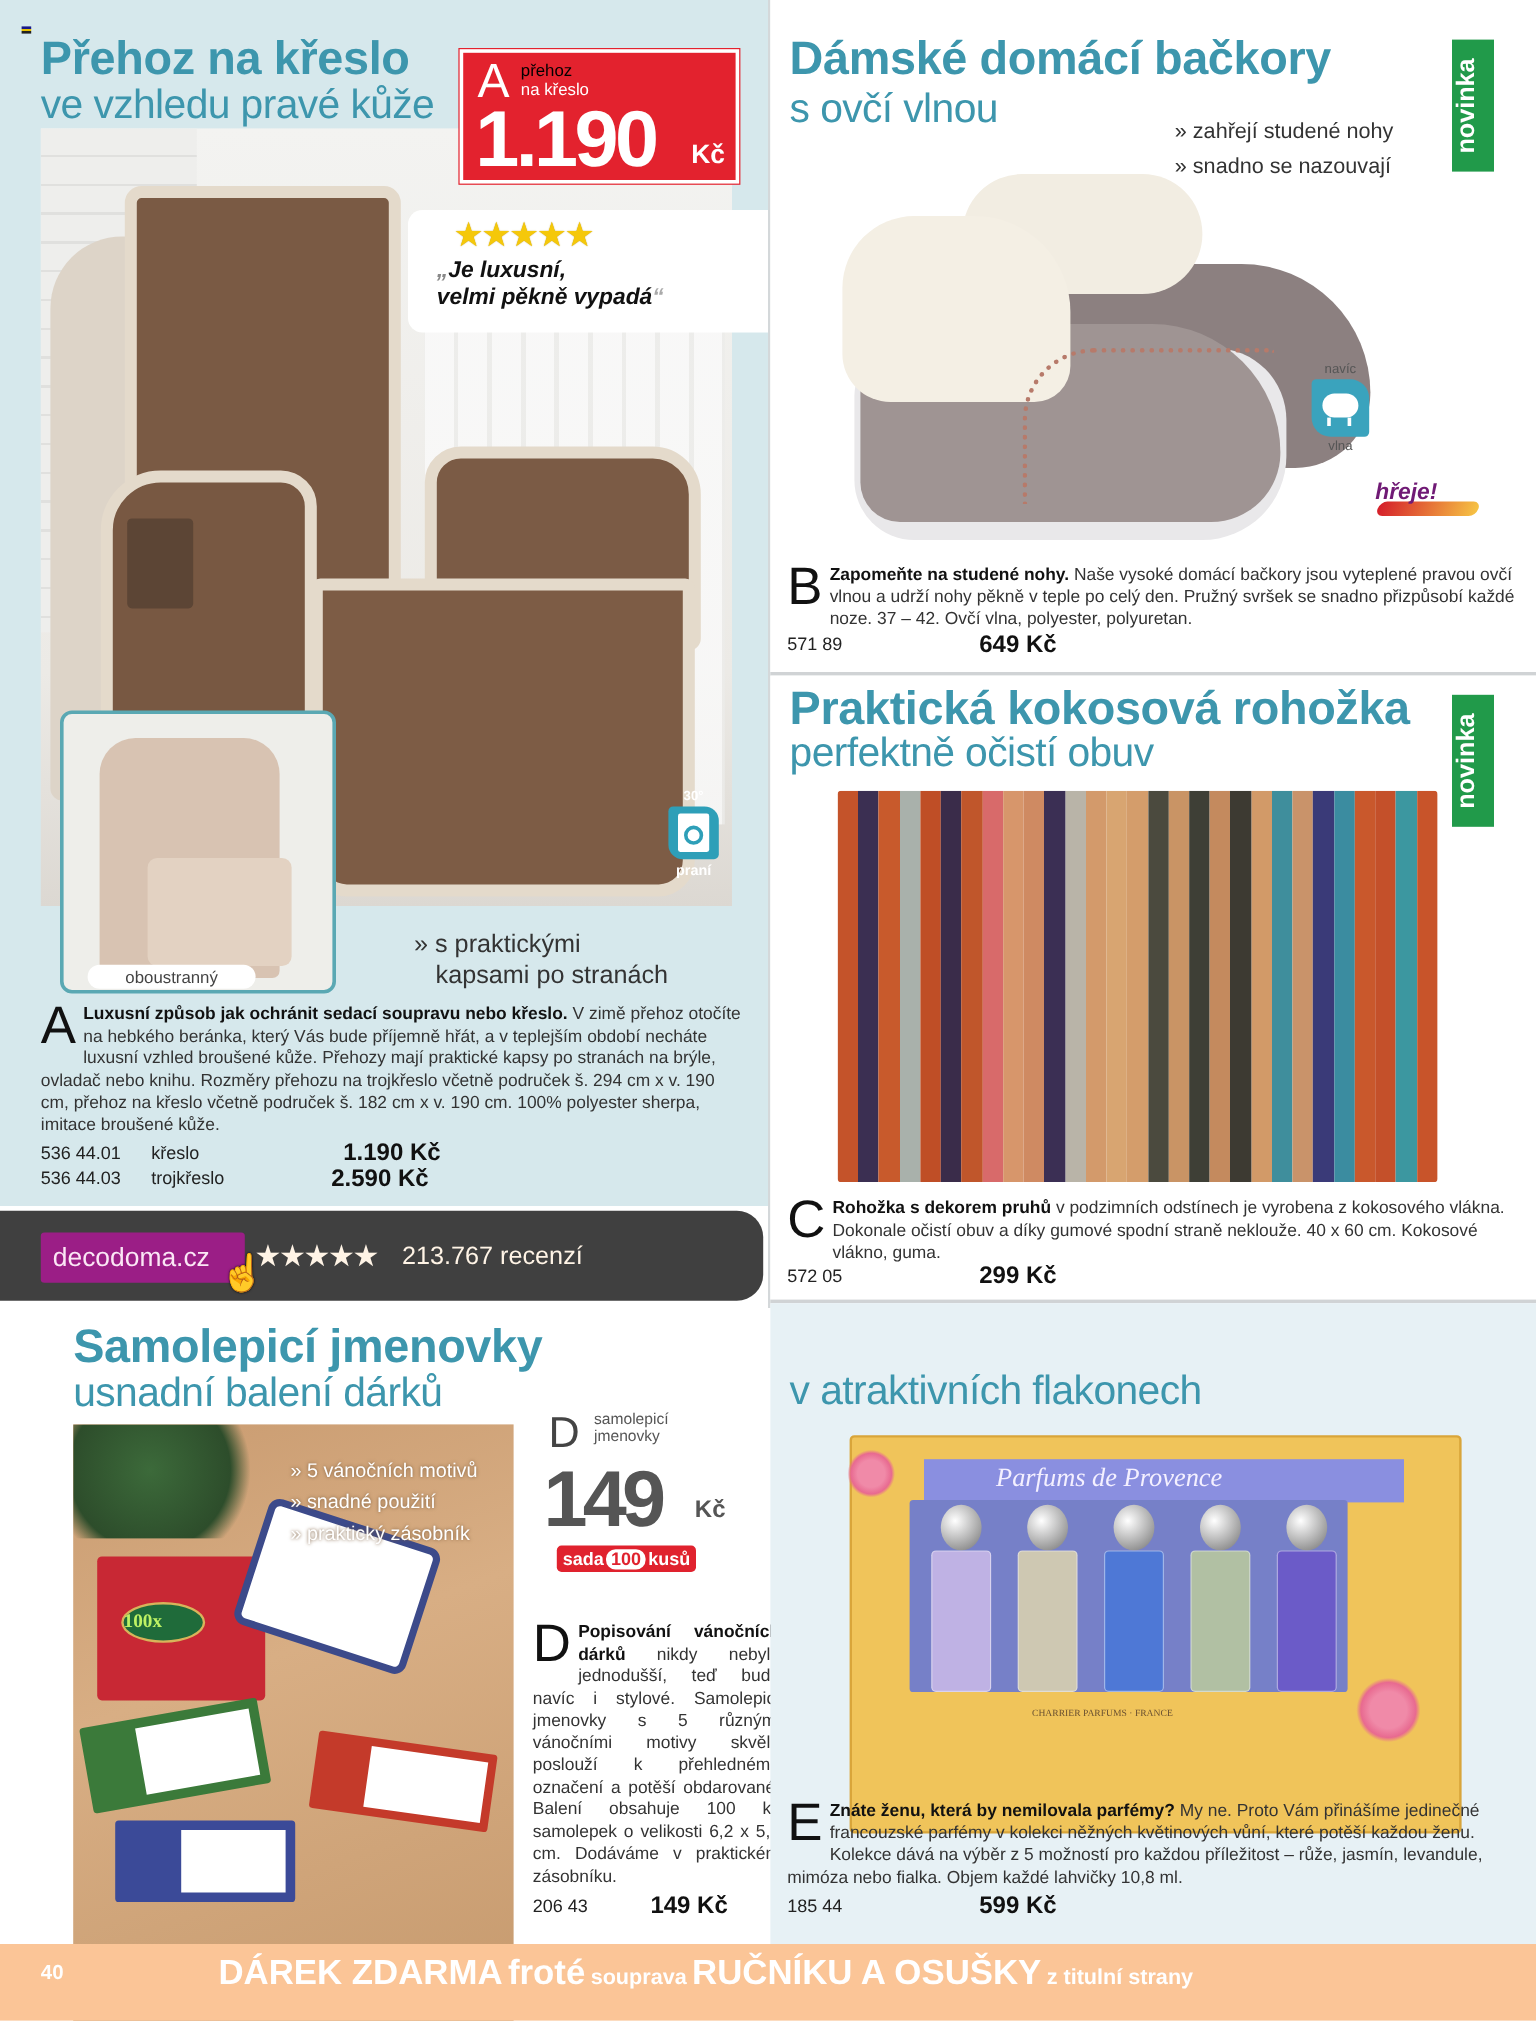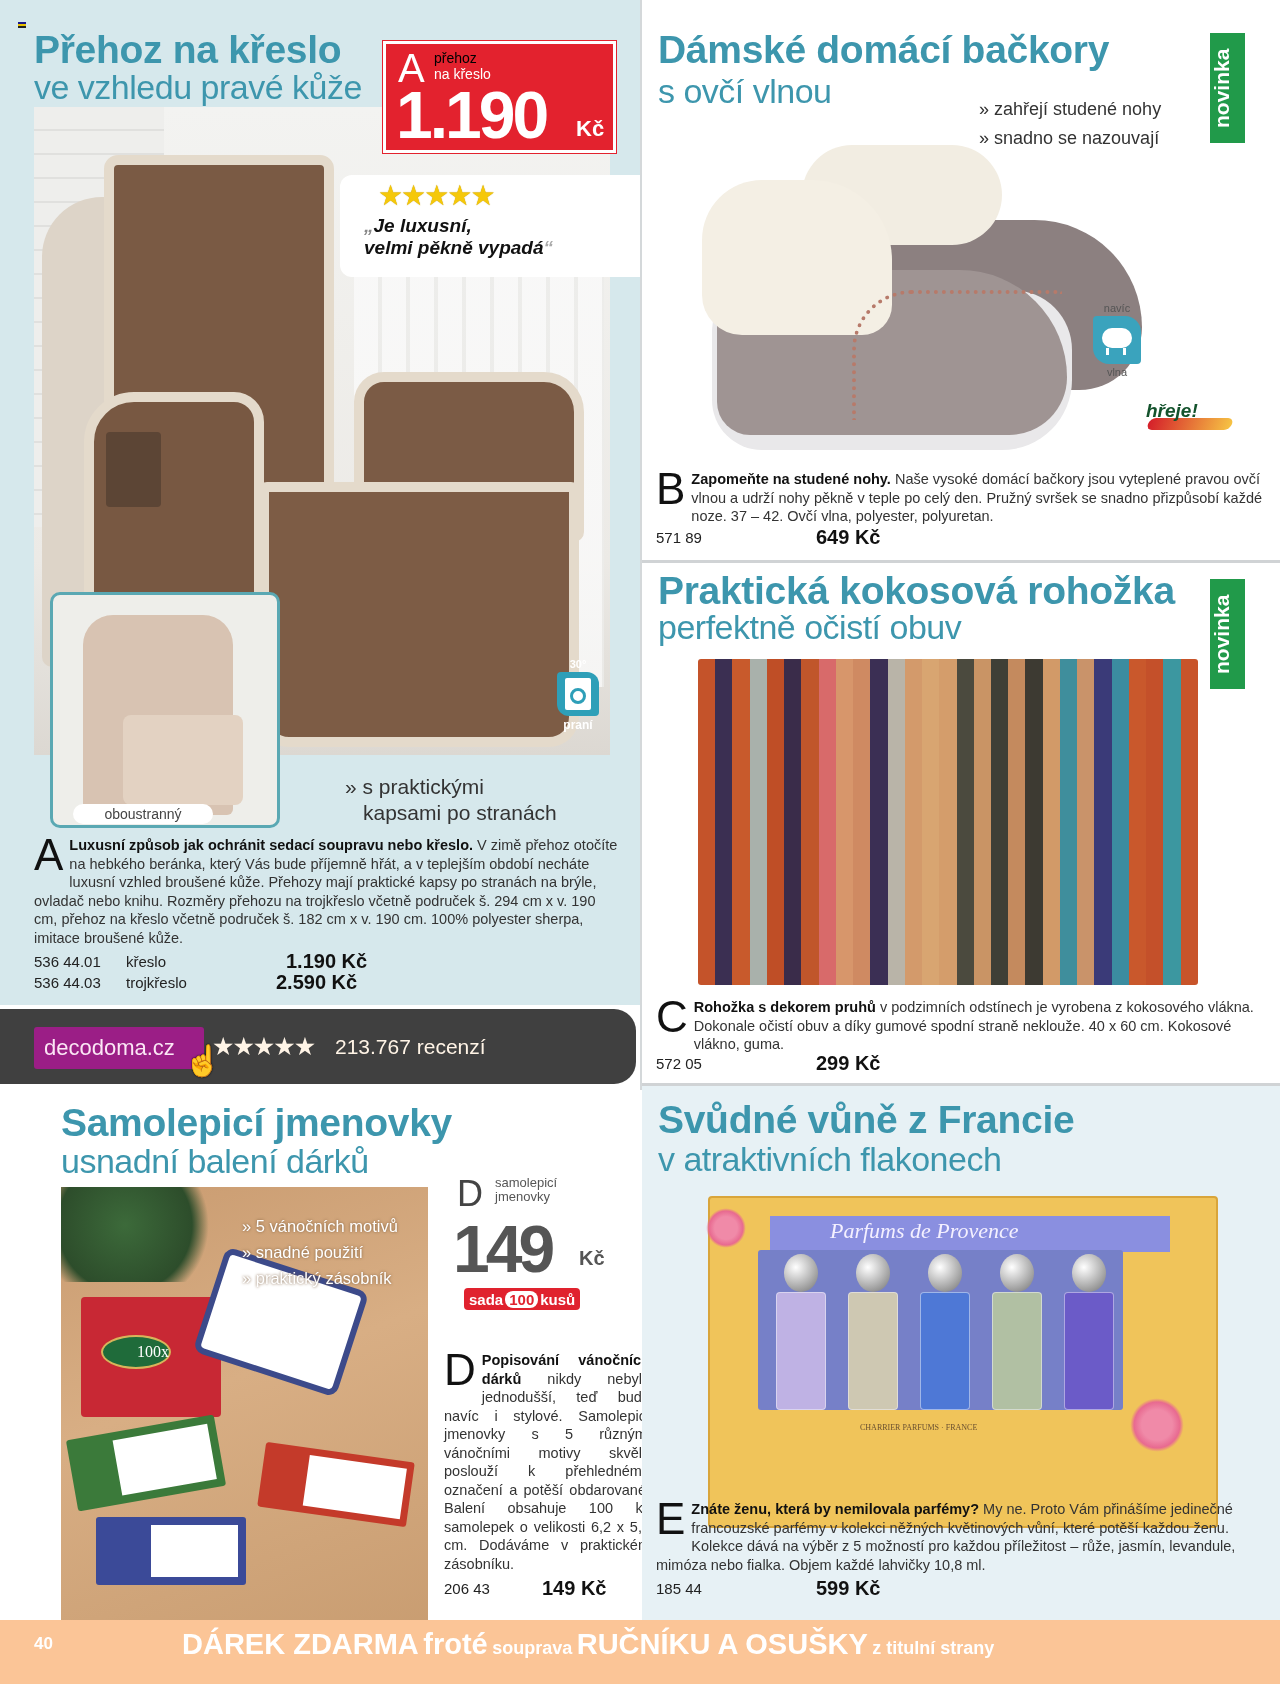--- a/index.html
+++ b/index.html
@@ -121,21 +121,21 @@
     <div style="font-size:11px;color:#555;">navíc</div>
     <div style="width:48px;height:48px;margin:2px auto;background:#3aa3bd;border-radius:4px 16px 4px 16px;position:relative;">
       <div style="position:absolute;left:9px;top:12px;width:30px;height:20px;background:#fff;border-radius:10px;"></div>
       <div style="position:absolute;left:13px;top:32px;width:3px;height:7px;background:#fff;"></div>
       <div style="position:absolute;left:30px;top:32px;width:3px;height:7px;background:#fff;"></div>
     </div>
     <div style="font-size:11px;color:#555;">vlna</div>
   </div>
   <div class="abs" style="left:500px;top:398px;width:95px;height:40px;">
     <div class="abs" style="left:6px;top:20px;width:84px;height:12px;background:linear-gradient(90deg,#d51f2a,#f6c344);border-radius:6px;transform:skewX(-20deg);"></div>
-    <div class="abs" style="left:4px;top:2px;font-weight:bold;font-size:19px;color:#14532d;font-style:italic;text-align:center;">hřeje!</div>
+    <div class="abs" style="left:4px;top:2px;font-weight:bold;font-size:19px;color:#701a75;font-style:italic;text-align:center;">hřeje!</div>
   </div>
 
   <div class="abs desc" style="left:14px;top:470px;width:610px;">
     <span class="big-letter">B</span><b>Zapomeňte na studené nohy.</b><span> Naše vysoké domácí bačkory jsou vyteplené pravou ovčí vlnou a udrží nohy pěkně v teple po celý den. Pružný svršek se snadno přizpůsobí každé noze. 37 – 42. Ovčí vlna, polyester, polyuretan.</span>
   </div>
   <div class="abs code-row" style="left:14px;top:527px;">
     <span style="width:160px;">571 89</span>
     <span class="price-bold">649 Kč</span>
   </div>
 </div>
@@ -186,21 +186,21 @@
 </div>
 <div class="abs" style="left:642px;top:1083px;width:638px;height:3px;background:#d0d3d5;"></div>
 
 <div class="panel" style="left:0;top:1090px;width:640px;height:530px;background:#fff;margin-left:27px;">
   <div class="abs title" style="left:34px;top:12px;">Samolepicí jmenovky</div>
   <div class="abs subtitle" style="left:34px;top:52px;">usnadní balení dárků</div>
 
   <div class="abs" style="left:34px;top:97px;width:367px;height:502px;background:linear-gradient(160deg,#c99b70 0%,#d8ae84 40%,#c69a6e 100%);overflow:hidden;">
     <div class="abs" style="left:0;top:0;width:160px;height:95px;background:radial-gradient(circle at 40% 40%,#3c6a3a,#2d4d2b 60%,transparent 75%);"></div>
     <div class="abs" style="left:20px;top:110px;width:140px;height:120px;background:#c82834;border-radius:4px;"></div>
-    <div class="abs" style="left:40px;top:148px;width:70px;height:34px;background:#1f6b3a;border:2px solid #d8b45a;border-radius:50%;color:#ffffff;font-weight:normal;font-family:'Liberation Serif',serif;font-size:16px;line-height:30px;text-align:right;">100x</div>
+    <div class="abs" style="left:40px;top:148px;width:70px;height:34px;background:#1f6b3a;border:2px solid #d8b45a;border-radius:50%;color:#bef264;font-weight:bold;font-family:'Liberation Serif',serif;font-size:16px;line-height:30px;text-align:left;">100x</div>
     <div class="abs" style="left:145px;top:80px;width:150px;height:110px;background:#fff;border:6px solid #3c4a8a;border-radius:10px;transform:rotate(18deg);"></div>
     <div class="abs" style="left:10px;top:240px;width:150px;height:72px;background:#fff;border:8px solid #3b7a3a;border-left-width:46px;border-radius:3px;transform:rotate(-10deg);"></div>
     <div class="abs" style="left:200px;top:265px;width:150px;height:65px;background:#fff;border:7px solid #c43a2a;border-left-width:45px;border-radius:3px;transform:rotate(8deg);"></div>
     <div class="abs" style="left:35px;top:330px;width:150px;height:68px;background:#fff;border:8px solid #3b4a98;border-left-width:55px;border-radius:3px;"></div>
   </div>
   <div class="abs bullet" style="left:215px;top:123px;color:#fff;font-size:16.5px;line-height:26px;text-shadow:0 0 3px #7a5a3a;">
     <div>» 5 vánočních motivů</div>
     <div>» snadné použití</div>
     <div>» praktický zásobník</div>
   </div>
@@ -221,21 +221,20 @@
   <div class="abs desc" style="left:417px;top:261px;width:206px;text-align:justify;">
     <span class="big-letter">D</span><b>Popisování vánočních dárků</b><span> nikdy nebylo jednodušší, teď bude navíc i stylové. Samolepicí jmenovky s 5 různými vánočními motivy skvěle poslouží k přehlednému označení a potěší obdarované. Balení obsahuje 100 ks samolepek o velikosti 6,2 x 5,1 cm. Dodáváme v praktickém zásobníku.</span>
   </div>
   <div class="abs code-row" style="left:417px;top:488px;">
     <span style="width:98px;">206 43</span>
     <span class="price-bold">149 Kč</span>
   </div>
 </div>
 
 <div class="panel" style="left:642px;top:1086px;width:638px;height:534px;background:#e7f1f5;">
-  <div class="abs title" style="left:16px;top:13px;">Svůdné vůně z Francie</div>
   <div class="abs subtitle" style="left:16px;top:54px;">v atraktivních flakonech</div>
 
   <div class="abs" style="left:66px;top:110px;width:510px;height:332px;background:#f0c45a;border:2px solid #d9a53a;border-radius:4px;">
     <div class="abs" style="left:60px;top:18px;width:400px;height:36px;background:#8a8fe0;"></div>
     <div class="abs" style="left:120px;top:20px;color:#f4f0ff;font-family:'Liberation Serif',serif;font-style:italic;font-size:22px;">Parfums de Provence</div>
     <div class="abs" style="left:48px;top:52px;width:365px;height:160px;background:#7680c8;border-radius:3px;"></div>
     <div class="abs" id="bottles" style="left:55px;top:50px;width:360px;height:165px;display:flex;justify-content:space-around;">
         <div style="width: 58px; height: 165px; position: relative;">
           <div style="position:absolute;left:12px;top:6px;width:34px;height:38px;border-radius:50%;background:radial-gradient(circle at 35% 35%,#fff,#b8b8b8 50%,#707070);"></div>
           <div style="position:absolute;left:4px;top:44px;width:50px;height:118px;background:#c8b8e8;opacity:.9;border-radius:4px;border:1px solid rgba(255,255,255,.5);"></div>

